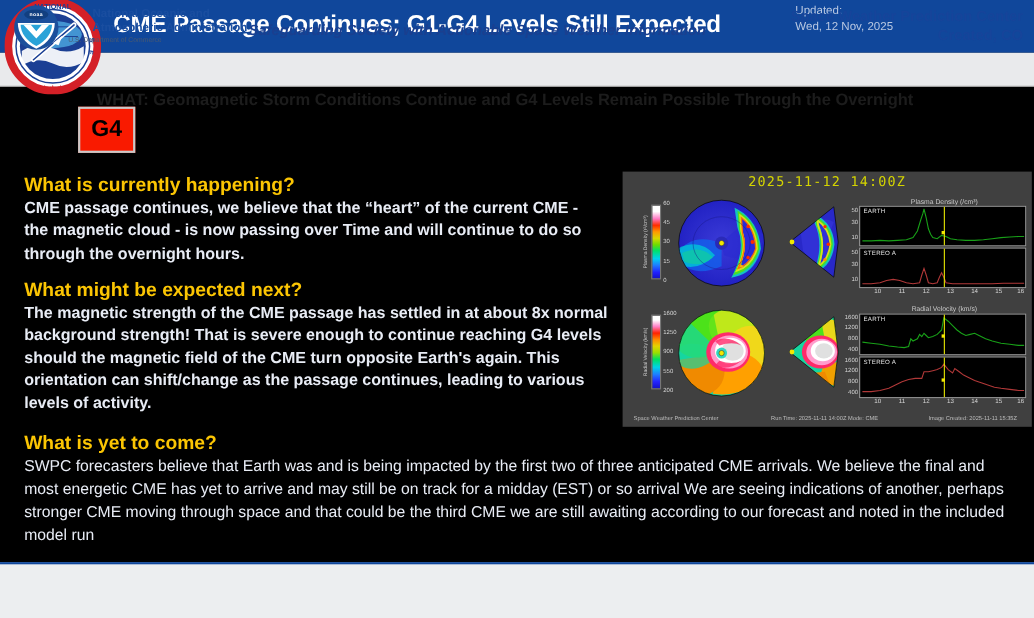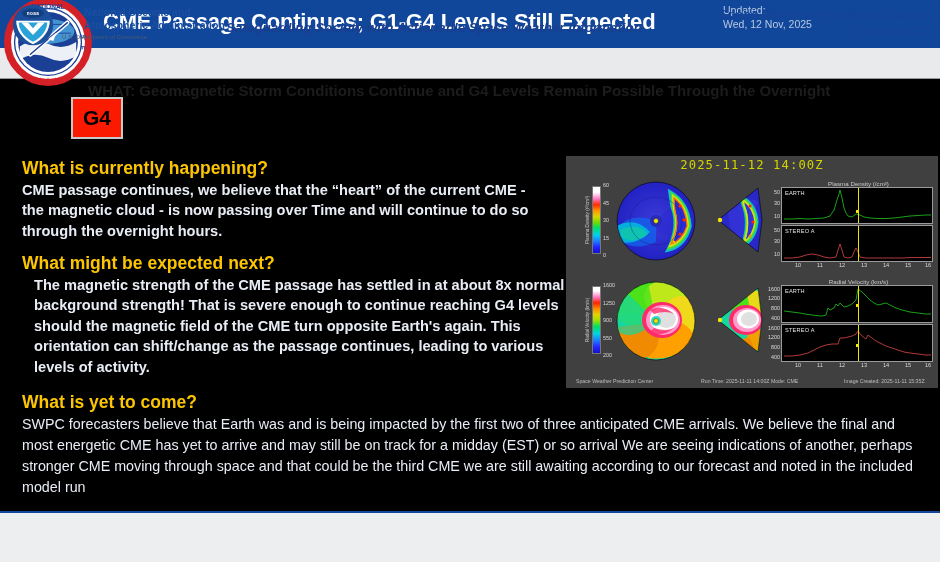--- a/index.html
+++ b/index.html
@@ -56,21 +56,21 @@
     position:absolute;color:#fbc503;font-size:17.5px;font-weight:bold;
     white-space:nowrap;
   }
   .sec-body{
     position:absolute;color:#e8ecf5;font-size:14.6px;font-weight:bold;
     line-height:20.4px;
   }
   #sec1-head{left:22px;top:158px;}
   #sec1-body{left:22px;top:180px;width:520px;}
   #sec2-head{left:22px;top:253px;}
-  #sec2-body{left:22px;top:275px;width:545px;margin-left:12px;}
+  #sec2-body{left:22px;top:275px;width:545px;}
   #sec3-head{left:22px;top:392px;}
   #sec3-body{left:22px;top:414px;width:905px;font-weight:normal;font-size:14.3px;line-height:21px;}
 
   
   .enlil{
     position:absolute;left:566px;top:156px;width:372px;height:232px;
     background:#404040;
   }
   .enlil-date{
     position:absolute;left:0;top:2px;width:372px;text-align:center;

